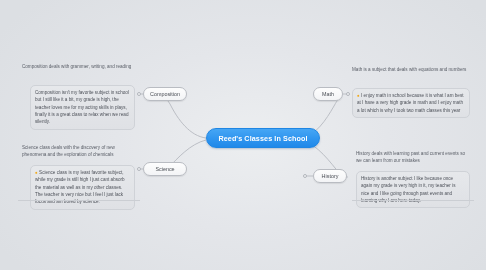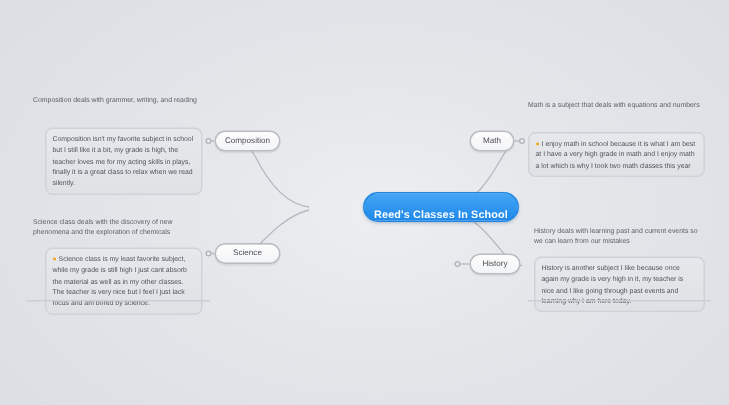--- a/index.html
+++ b/index.html
@@ -12,32 +12,31 @@
     background:
       radial-gradient(ellipse 300px 200px at 52% 52%, #eceef0 0%, #e4e6ea 45%, #dcdfe3 100%);
   }
   #canvas { position:absolute; inset:0; }
   svg.links { position:absolute; inset:0; width:486px; height:270px; pointer-events:none; }
 
   
   .root-node {
     position:absolute;
     left:206px; top:128px;
-    width:104px; height:20px;
+    width:114px; height:20px;
     background:linear-gradient(180deg,#46a6f5 0%,#2f95ef 55%,#2089e9 100%);
     border:1px solid #1f86e3;
     border-radius:11px;
-    display:flex; align-items:flex-end; justify-content:center;
+    display:flex; align-items:center; justify-content:center;
     color:#ffffff;
     font-size:7.2px;
     font-weight:bold;
     letter-spacing:0.1px;
     white-space:nowrap;
     box-shadow:0 1px 2px rgba(40,80,130,0.28);
-    margin-left:36px;
   }
 
   
   .branch-node {
     position:absolute;
     background:linear-gradient(180deg,#fdfdfd 0%,#f3f4f6 100%);
     border:1px solid #b9bcc2;
     border-radius:9px;
     height:14px;
     display:flex; align-items:center; justify-content:center;

